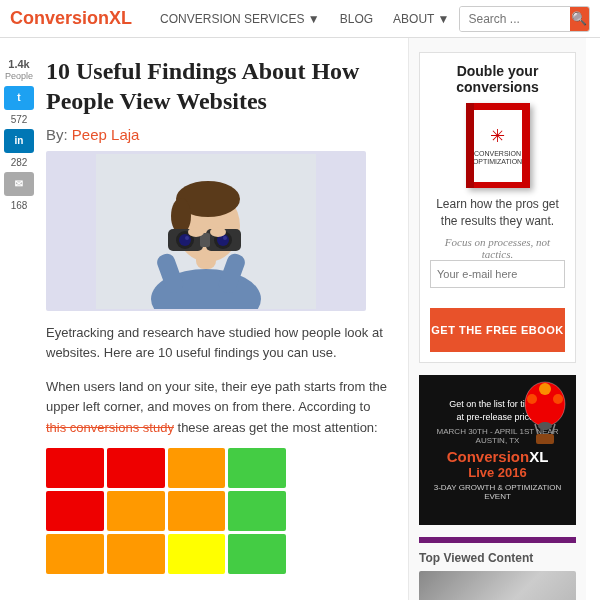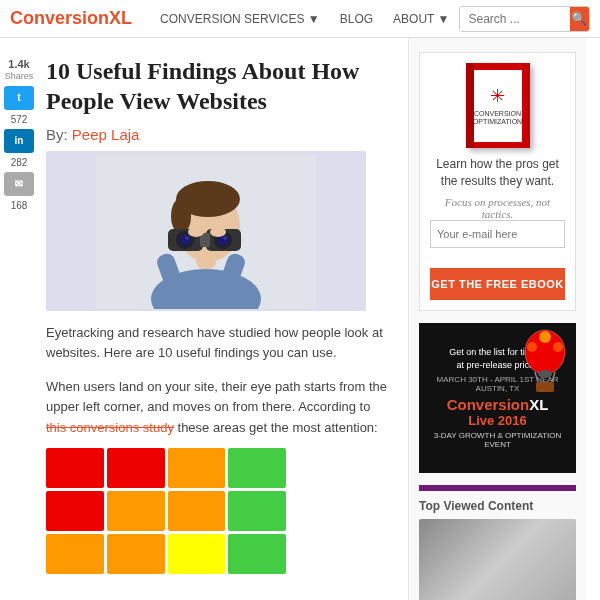--- a/index.html
+++ b/index.html
@@ -239,21 +239,21 @@
       height: 28px;
       border: 1px solid #ccc;
       padding: 0 6px;
       font-size: 11px;
       color: #aaa;
       margin-bottom: 20px;
       outline: none;
     }
     .sidebar-cta-btn {
       width: 100%;
-      height: 32px;
+      height: 44px;
       background: #e8522a;
       color: #fff;
       border: none;
       font-family: Arial, sans-serif;
       font-size: 11px;
       font-weight: bold;
       cursor: pointer;
       letter-spacing: 0.5px;
     }
     .sidebar-event-banner {
@@ -328,21 +328,21 @@
     <input type="text" placeholder="Search ..." style="">
     <button class="nav-search-btn">🔍</button>
   </div>
 </nav>
 
 <div class="page-layout">
 
   <div class="social-sidebar">
     <div class="social-count">
       <span>1.4k</span>
-      <small>Shares</small>
+      <small>People</small>
     </div>
     <div class="social-btn twitter">t</div>
     <div class="social-num">572</div>
     <div class="social-btn linkedin">in</div>
     <div class="social-num">282</div>
     <div class="social-btn email">✉</div>
     <div class="social-num">168</div>
   </div>
 
   <div class="main-content">
@@ -403,20 +403,21 @@
       <div class="heatmap-cell" style="background:#f90"></div>
       <div class="heatmap-cell" style="background:#f90"></div>
       <div class="heatmap-cell" style="background:#ff0"></div>
       <div class="heatmap-cell" style="background:#4c4"></div>
     </div>
   </div>
 
   <div class="right-sidebar">
 
     <div class="sidebar-promo">
+      <div class="sidebar-promo-title">Double your conversions</div>
       
       <div style="display:flex;justify-content:center;margin-bottom:8px;">
         <div style="width:64px;height:85px;background:#c00;position:relative;display:flex;align-items:center;justify-content:center;box-shadow:3px 3px 6px rgba(0,0,0,0.3);">
           <div style="position:absolute;left:0;top:0;width:8px;height:100%;background:#a00;"></div>
           <div style="background:#fff;width:48px;height:72px;display:flex;flex-direction:column;align-items:center;justify-content:center;padding:4px;">
             <span style="font-size:18px;color:#c00;">✳</span>
             <span style="font-size:7px;color:#333;text-align:center;font-family:Arial,sans-serif;line-height:1.2;margin-top:3px;">CONVERSION OPTIMIZATION</span>
           </div>
         </div>
       </div>

